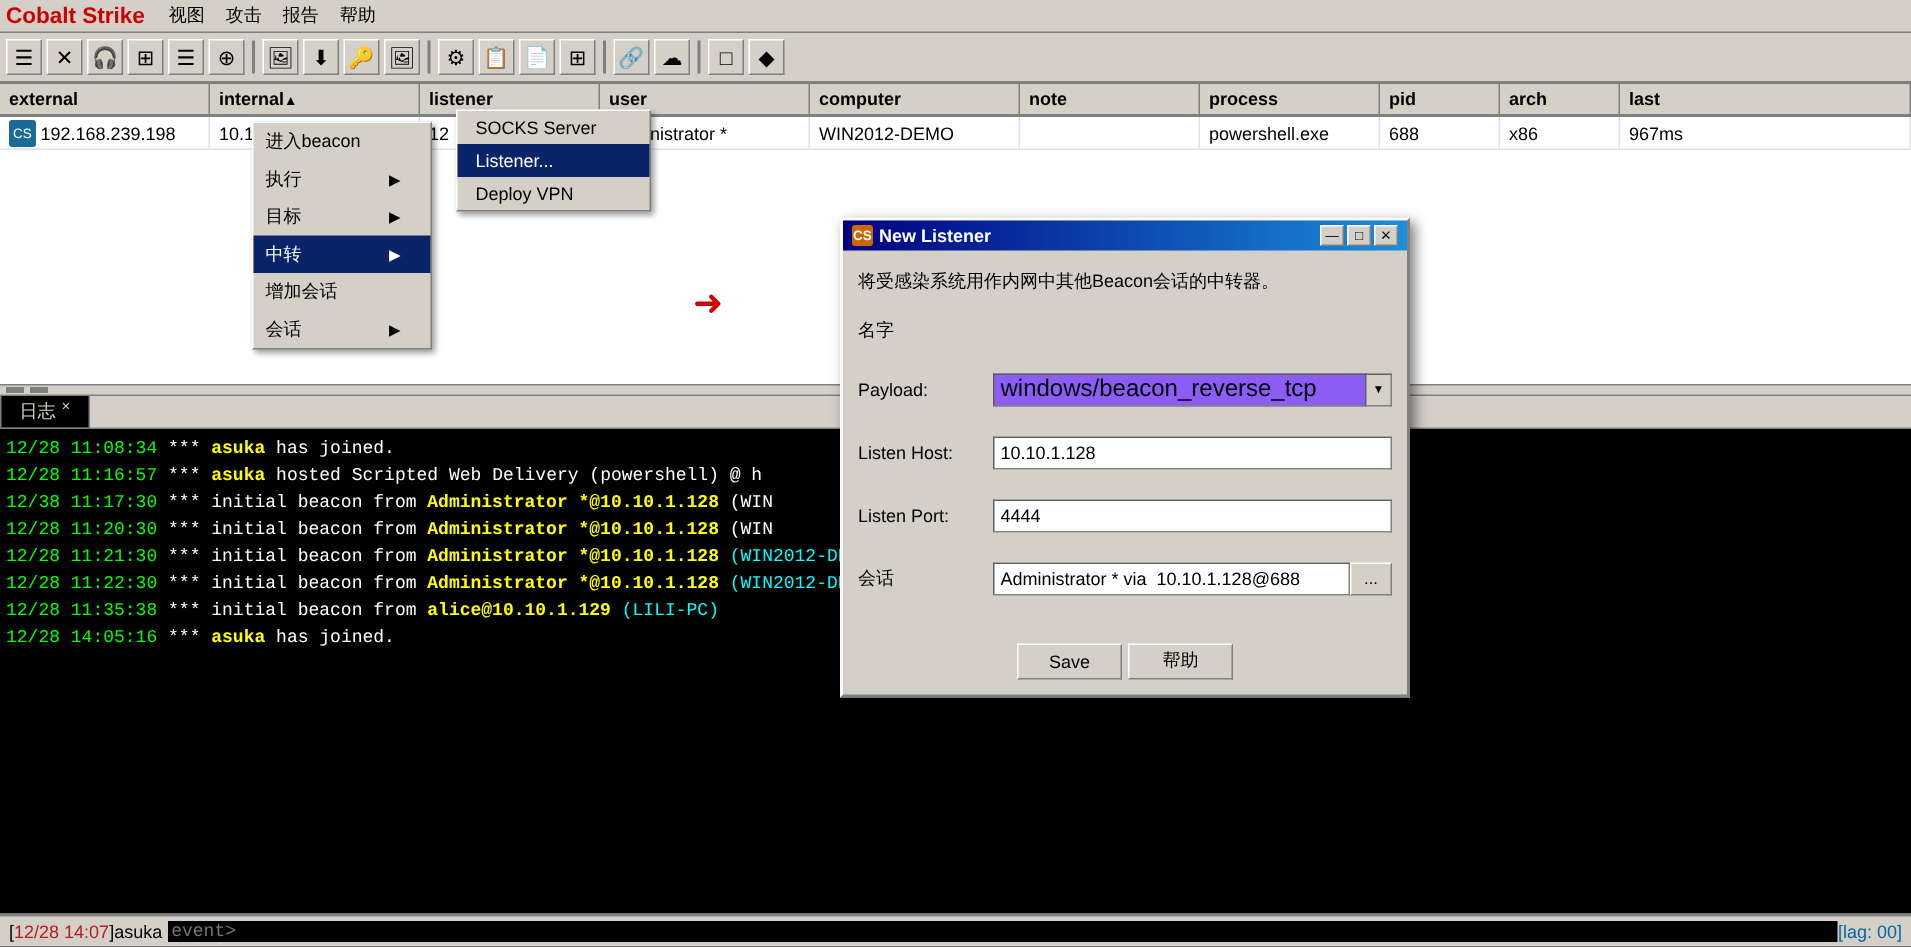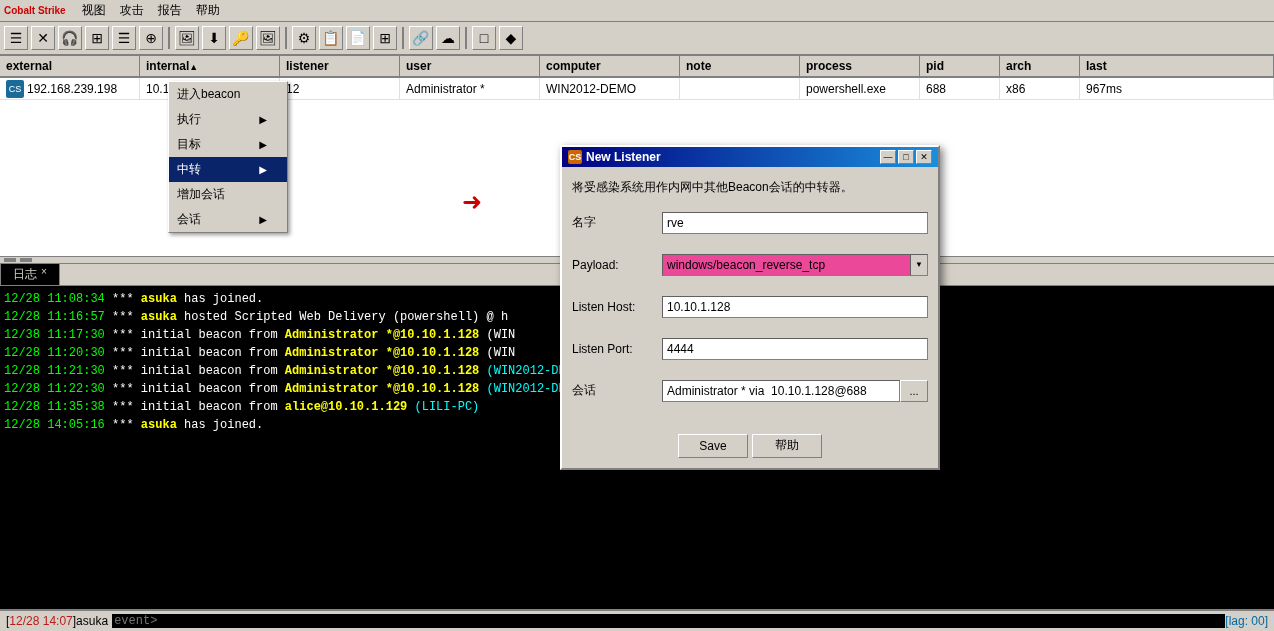--- a/index.html
+++ b/index.html
@@ -26,21 +26,21 @@
     .menubar-item {
       padding: 2px 6px;
       cursor: pointer;
       font-size: 12px;
       color: #000;
     }
     .app-title {
       font-weight: bold;
       color: #cc0000;
       margin-right: 8px;
-      font-size: 10px;
+      font-size: 15px;
     }
 
     
     .toolbar {
       background: #d4d0c8;
       padding: 3px 4px;
       display: flex;
       align-items: center;
       gap: 3px;
       border-bottom: 2px solid #808080;
@@ -357,26 +357,26 @@
       font-family: Arial, sans-serif;
     }
     .form-select-wrap {
       flex: 1;
       display: flex;
       align-items: center;
     }
     .form-select {
       flex: 1;
       height: 22px;
-      background: #ec4899;
+      background: #8b5cf6;
       border: 1px solid #808080;
       border-top-color: #606060;
       border-left-color: #606060;
       padding: 0 4px;
-      font-size: 12px;
+      font-size: 16px;
       font-family: Arial, sans-serif;
       appearance: none;
     }
     .select-arrow {
       width: 18px;
       height: 22px;
       background: #d4d0c8;
       border: 1px solid #808080;
       border-top-color: #606060;
       border-left-color: #606060;
@@ -565,20 +565,31 @@
     </div>
     <div class="context-menu-item">
       <span>增加会话</span>
     </div>
     <div class="context-menu-item">
       <span>会话</span>
       <span class="submenu-arrow">▶</span>
     </div>
   </div>
 
+  <div class="submenu">
+    <div class="submenu-item">
+      <span>SOCKS Server</span>
+    </div>
+    <div class="submenu-item selected">
+      <span>Listener...</span>
+    </div>
+    <div class="submenu-item">
+      <span>Deploy VPN</span>
+    </div>
+  </div>
 
   <div class="arrow-right" style="top: 188px; left: 462px;">➜</div>
   <div class="arrow-right" style="top: 258px; left: 830px;">➜</div>
 
   <div class="divider">
     <div class="divider-handle"></div>
     <div class="divider-handle"></div>
   </div>
 
   <div class="log-wrapper">
@@ -621,21 +632,20 @@
         <div class="dialog-title-buttons">
           <button class="dialog-title-btn">—</button>
           <button class="dialog-title-btn">□</button>
           <button class="dialog-title-btn">✕</button>
         </div>
       </div>
       <div class="dialog-desc">将受感染系统用作内网中其他Beacon会话的中转器。</div>
       <div class="dialog-body">
         <div class="form-row">
           <span class="form-label">名字</span>
-          <input class="form-input" type="text" value="rve" style="">
         </div>
         <div class="form-row">
           <span class="form-label">Payload:</span>
           <div class="form-select-wrap">
             <select class="form-select">
               <option>windows/beacon_reverse_tcp</option>
             </select>
             <div class="select-arrow">▼</div>
           </div>
         </div>

